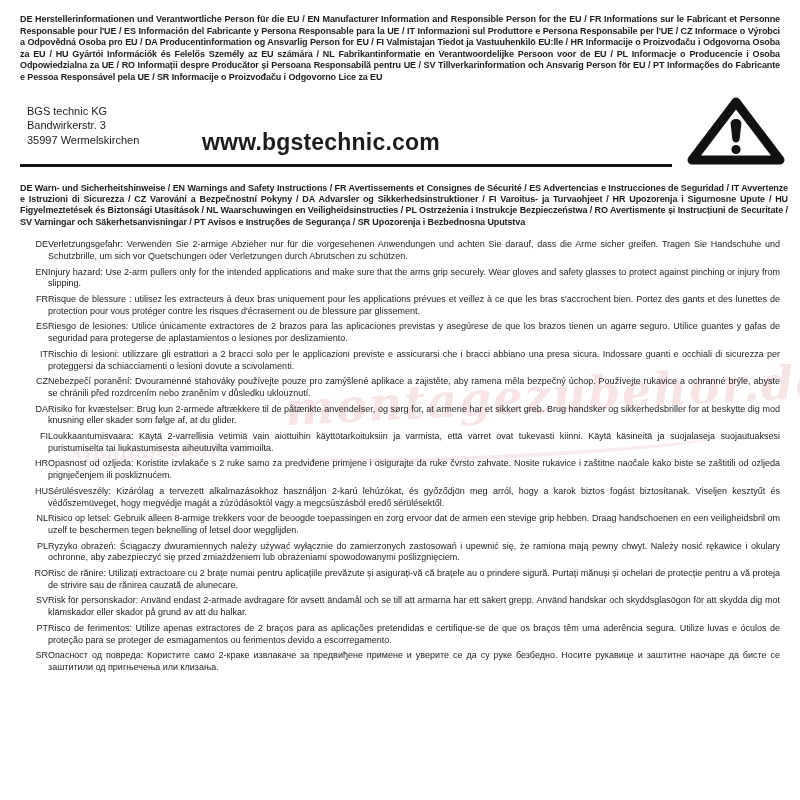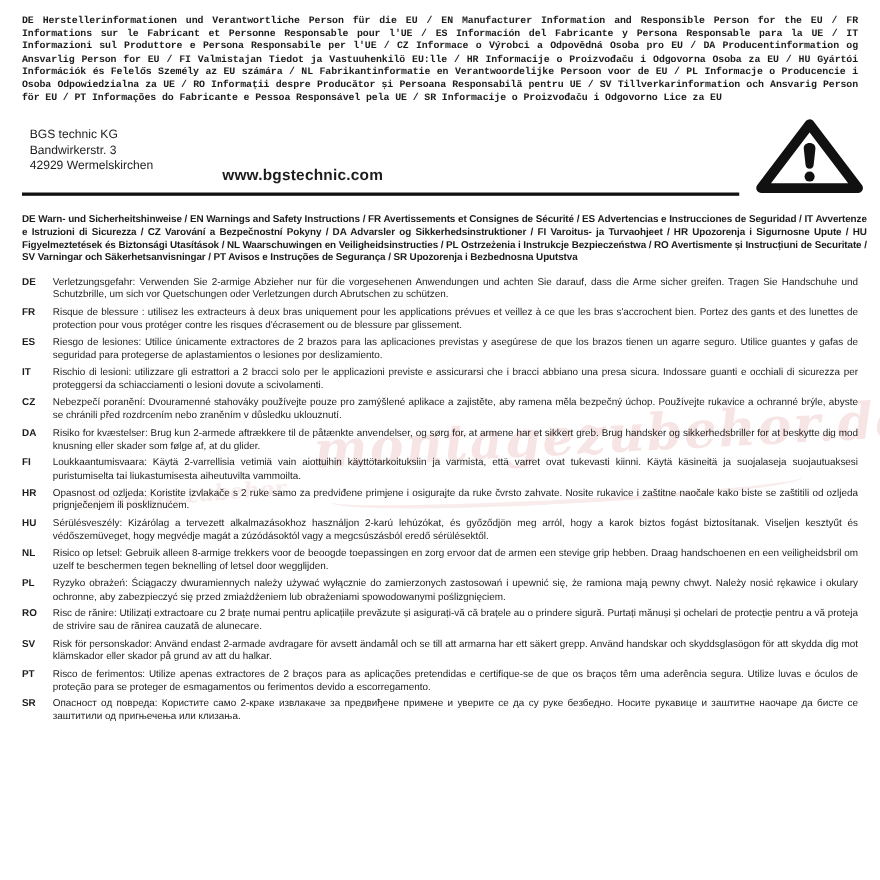--- a/index.html
+++ b/index.html
@@ -51,21 +51,20 @@
   }
   .content { position: relative; z-index: 1; }
   
   .top-header {
     margin: 14px 20px 14px 20px;
     font-size: 9px;
     font-weight: bold;
     line-height: 11.6px;
     text-align: justify;
     letter-spacing: -0.1px;
-    font-family: Liberation Mono, monospace;
   }
   
   .company-row {
     position: relative;
     margin: 13px 20px 0 20px;
     height: 66px;
     display: flex;
     align-items: flex-start;
   }
   .logo-block { width: 150px; flex-shrink: 0; position: relative; }
@@ -88,21 +87,21 @@
   .logo-technic {
     font-weight: bold;
     font-size: 12.5px;
     letter-spacing: 6.5px;
     margin-left: 30px;
     margin-top: 1px;
   }
   .addr-block { margin-left: 7px; width: 163px; font-size: 11px; line-height: 14.6px; padding-top: 6px; }
   .contact-block { width: 150px; font-size: 11px; line-height: 14.6px; padding-top: 6px; }
   .website {
-    font-size: 14px;
+    font-size: 23px;
     font-weight: bold;
     letter-spacing: 0.2px;
     margin-left: 12px;
     align-self: flex-end;
     margin-bottom: 8px;
   }
   .divider {
     margin: 0 0 0 20px;
     width: 652px;
     border-bottom: 3px solid #111;
@@ -125,21 +124,22 @@
   .warnings-list { margin: 11px 20px 0 20px; }
   .warning-row {
     display: flex;
     margin-bottom: 4px;
     font-size: 9px;
     line-height: 11.7px;
   }
   .lang-code {
     width: 28px;
     flex-shrink: 0;
-    font-weight: bold;
+    font-weight: normal;
+    text-align: right;
   }
   .warning-text {
     flex: 1;
     text-align: justify;
   }
 </style>
 </head>
 <body>
 
 <div class="page">
@@ -149,41 +149,45 @@
   <div class="watermark watermark-small">Montagezubehor</div>
 
   <div class="content">
 
     <div class="top-header">DE Herstellerinformationen und Verantwortliche Person für die EU  /  EN Manufacturer Information and Responsible Person for the EU  /  FR Informations sur le Fabricant et Personne Responsable pour l'UE  /  ES Información del Fabricante y Persona Responsable para la UE  /  IT Informazioni sul Produttore e Persona Responsabile per l'UE  /  CZ Informace o Výrobci a Odpovědná Osoba pro EU  /  DA Producentinformation og Ansvarlig Person for EU  /  FI Valmistajan Tiedot ja Vastuuhenkilö EU:lle  /  HR Informacije o Proizvođaču i Odgovorna Osoba za EU  /  HU Gyártói Információk és Felelős Személy az EU számára  /  NL Fabrikantinformatie en Verantwoordelijke Persoon voor de EU  /  PL Informacje o Producencie i Osoba Odpowiedzialna za UE  /  RO Informații despre Producător și Persoana Responsabilă pentru UE  /  SV Tillverkarinformation och Ansvarig Person för EU  /  PT Informações do Fabricante e Pessoa Responsável pela UE  /  SR Informacije o Proizvođaču i Odgovorno Lice za EU</div>
 
     <div class="company-row">
       <div class="addr-block">
         <div>BGS technic KG</div>
         <div>Bandwirkerstr. 3</div>
-        <div>42929 Wermelskirchen</div>
+        <div>35997 Wermelskirchen</div>
       </div>
       <div class="website">www.bgstechnic.com</div>
 
       <svg class="warning-triangle" viewBox="0 0 100 68">
         <path d="M50 5 L94 63 L6 63 Z" fill="#ffffff" stroke="#111111" stroke-width="9" stroke-linejoin="round"></path>
         <path d="M50 22 c3.4 0 5.6 2.2 5.3 5.2 l-1.6 14.6 c-0.2 2.3 -1.7 3.7 -3.7 3.7 s-3.5 -1.4 -3.7 -3.7 l-1.6 -14.6 C44.4 24.2 46.6 22 50 22 Z" fill="#111111"></path>
         <circle cx="50" cy="52.5" r="4.6" fill="#111111"></circle>
       </svg>
     </div>
 
     <div class="divider"></div>
 
     <div class="warnings-header">DE Warn- und Sicherheitshinweise  /  EN Warnings and Safety Instructions  /  FR Avertissements et Consignes de Sécurité  /  ES Advertencias e Instrucciones de Seguridad  /  IT Avvertenze e Istruzioni di Sicurezza  /  CZ Varování a Bezpečnostní Pokyny  /  DA Advarsler og Sikkerhedsinstruktioner  /  FI Varoitus- ja Turvaohjeet  /  HR Upozorenja i Sigurnosne Upute  /  HU Figyelmeztetések és Biztonsági Utasítások  /  NL Waarschuwingen en Veiligheidsinstructies  /  PL Ostrzeżenia i Instrukcje Bezpieczeństwa  /  RO Avertismente și Instrucțiuni de Securitate  /  SV Varningar och Säkerhetsanvisningar  /  PT Avisos e Instruções de Segurança  /  SR Upozorenja i Bezbednosna Uputstva</div>
 
     <div class="warnings-list">
         <div class="warning-row">
           <span class="lang-code">DE</span>
           <span class="warning-text">Verletzungsgefahr: Verwenden Sie 2-armige Abzieher nur für die vorgesehenen Anwendungen und achten Sie darauf, dass die Arme sicher greifen. Tragen Sie Handschuhe und Schutzbrille, um sich vor Quetschungen oder Verletzungen durch Abrutschen zu schützen.</span>
         </div>
         <div class="warning-row">
+          <span class="lang-code">EN</span>
+          <span class="warning-text">Injury hazard: Use 2-arm pullers only for the intended applications and make sure that the arms grip securely. Wear gloves and safety glasses to protect against pinching or injury from slipping.</span>
+        </div>
+        <div class="warning-row">
           <span class="lang-code">FR</span>
           <span class="warning-text">Risque de blessure : utilisez les extracteurs à deux bras uniquement pour les applications prévues et veillez à ce que les bras s'accrochent bien. Portez des gants et des lunettes de protection pour vous protéger contre les risques d'écrasement ou de blessure par glissement.</span>
         </div>
         <div class="warning-row">
           <span class="lang-code">ES</span>
           <span class="warning-text">Riesgo de lesiones: Utilice únicamente extractores de 2 brazos para las aplicaciones previstas y asegúrese de que los brazos tienen un agarre seguro. Utilice guantes y gafas de seguridad para protegerse de aplastamientos o lesiones por deslizamiento.</span>
         </div>
         <div class="warning-row">
           <span class="lang-code">IT</span>
           <span class="warning-text">Rischio di lesioni: utilizzare gli estrattori a 2 bracci solo per le applicazioni previste e assicurarsi che i bracci abbiano una presa sicura. Indossare guanti e occhiali di sicurezza per proteggersi da schiacciamenti o lesioni dovute a scivolamenti.</span>

